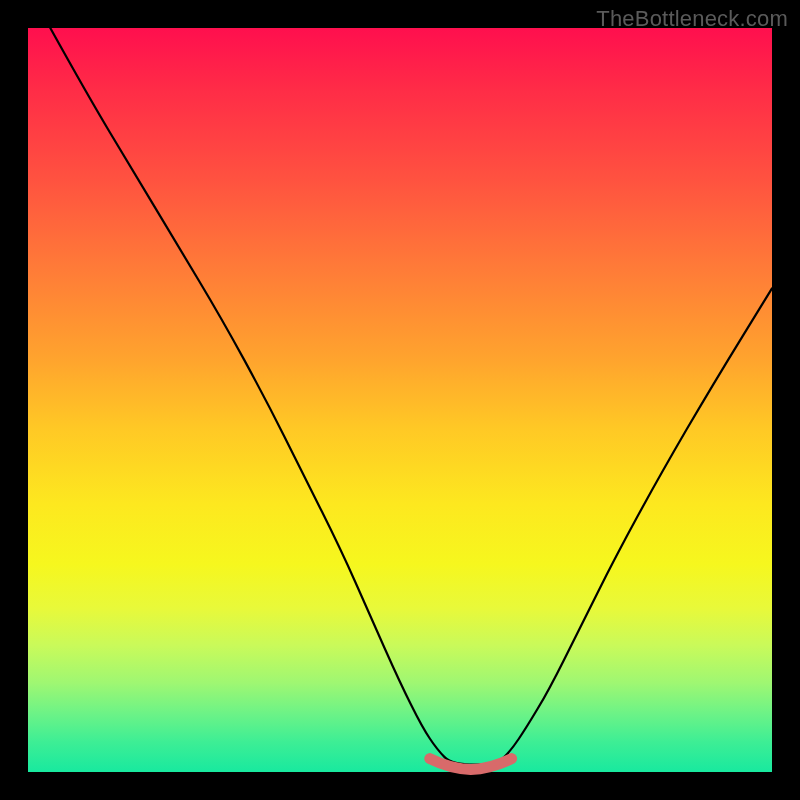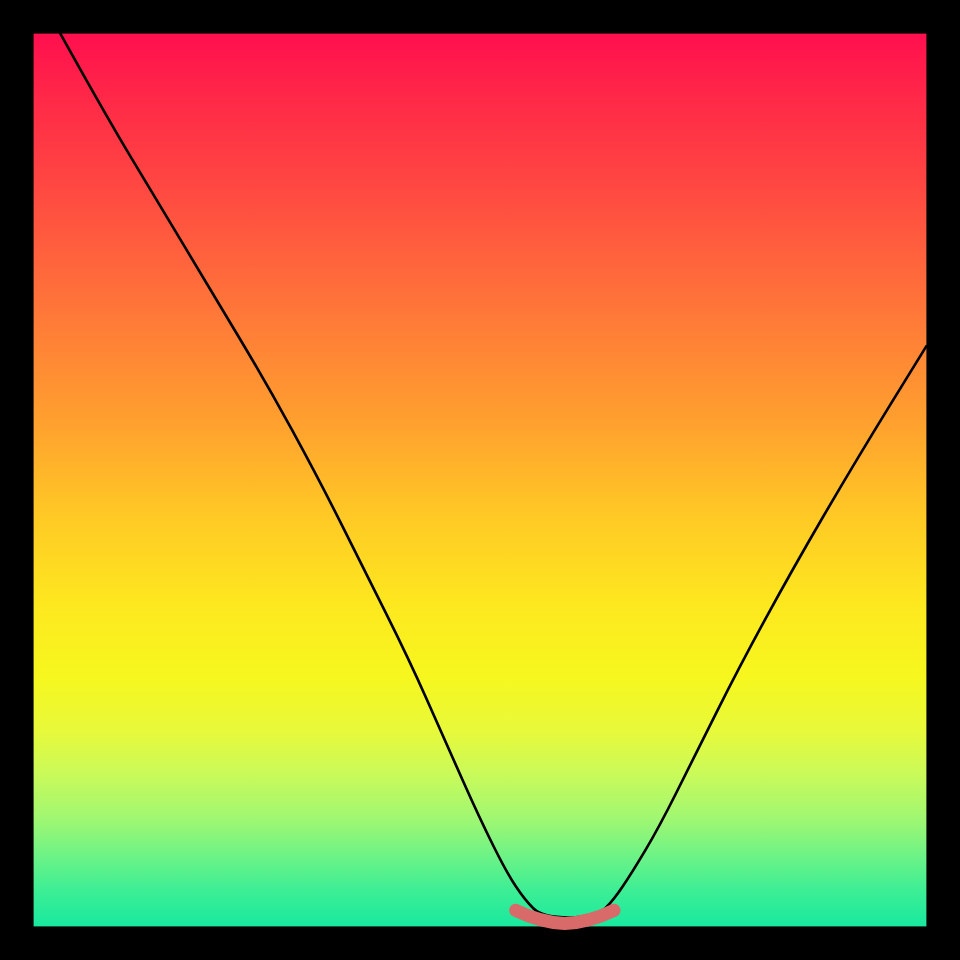--- a/index.html
+++ b/index.html
@@ -60,20 +60,21 @@
     width: 744px;
     height: 744px;
     overflow: visible;
   }
 </style>
 </head>
 <body>
 
 <div class="frame">
 
+  <div class="watermark">TheBottleneck.com</div>
 
   <div class="plot-area">
     <svg class="curve-layer" viewBox="0 0 744 744" preserveAspectRatio="none">
       <path id="main-curve" fill="none" stroke="#000000" stroke-width="2.2" stroke-linecap="round" d="M 22.3 0.0 Q 59.5 67.0 81.8 104.2 Q 104.2 141.4 126.5 178.6 Q 148.8 215.8 171.1 253.0 Q 193.4 290.2 215.8 331.1 Q 238.1 372.0 256.7 409.2 Q 275.3 446.4 293.9 483.6 Q 312.5 520.8 327.4 554.3 Q 342.2 587.8 357.1 621.2 Q 372.0 654.7 383.2 677.0 Q 394.3 699.4 401.8 710.5 Q 409.2 721.7 416.6 729.1 Q 424.1 736.6 446.4 736.6 Q 468.7 736.6 476.2 729.1 Q 483.6 721.7 491.0 710.5 Q 498.5 699.4 509.6 680.8 Q 520.8 662.2 535.7 632.4 Q 550.6 602.6 569.2 565.4 Q 587.8 528.2 610.1 487.3 Q 632.4 446.4 658.4 401.8 Q 684.5 357.1 714.2 308.8 T 744.0 260.4"></path>
       <path id="trough-marker" fill="none" stroke="#d86a6a" stroke-width="11" stroke-linecap="round" d="M 401.8 730.6
               Q 422.2 740.6 442.7 741.6
               Q 463.1 740.6 483.6 730.6"></path>
     </svg>
   </div>
 

